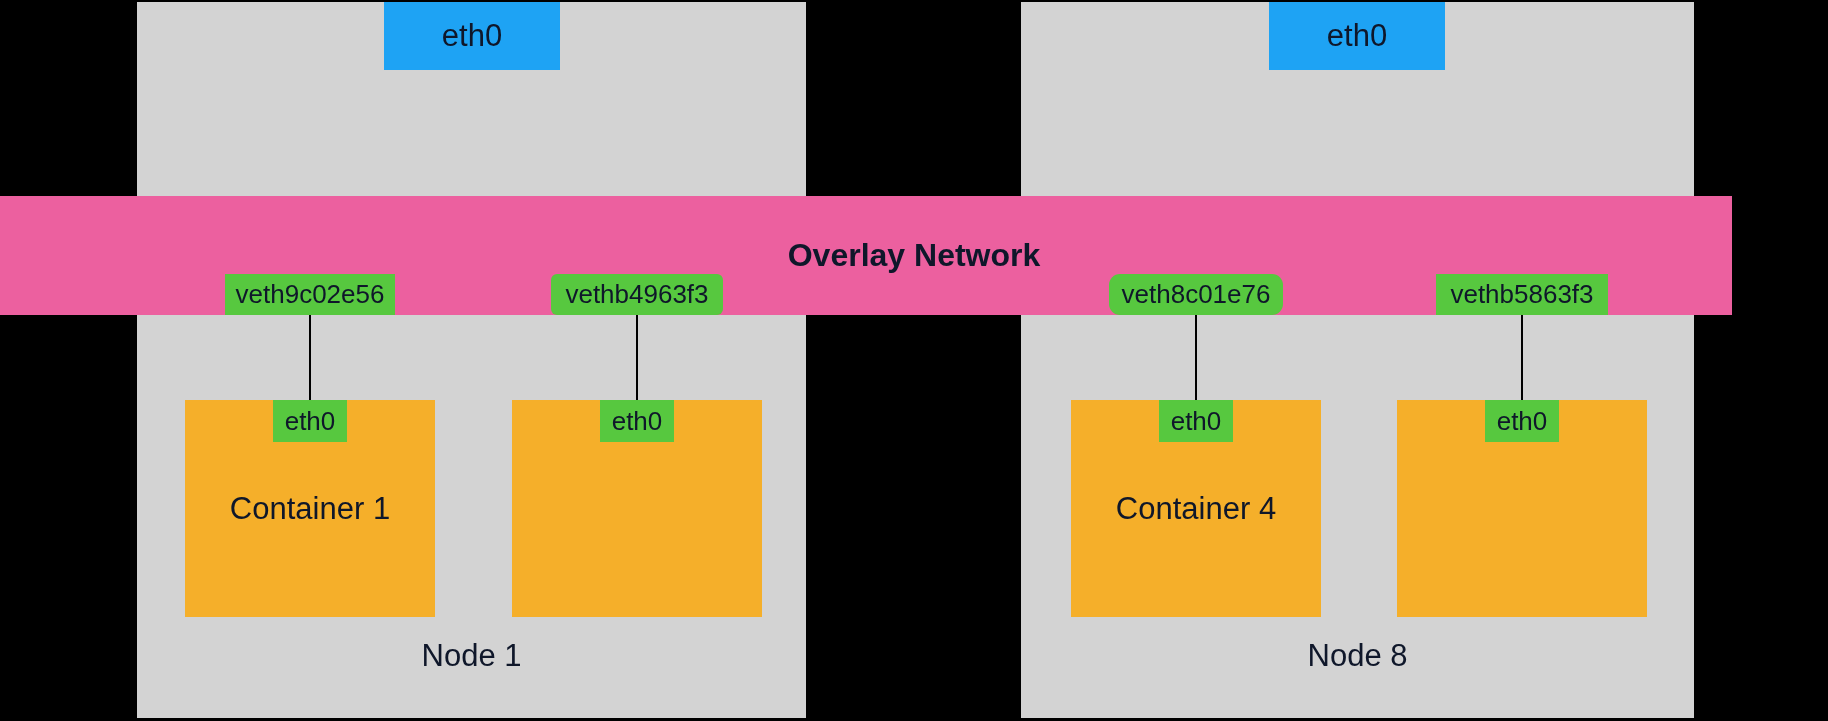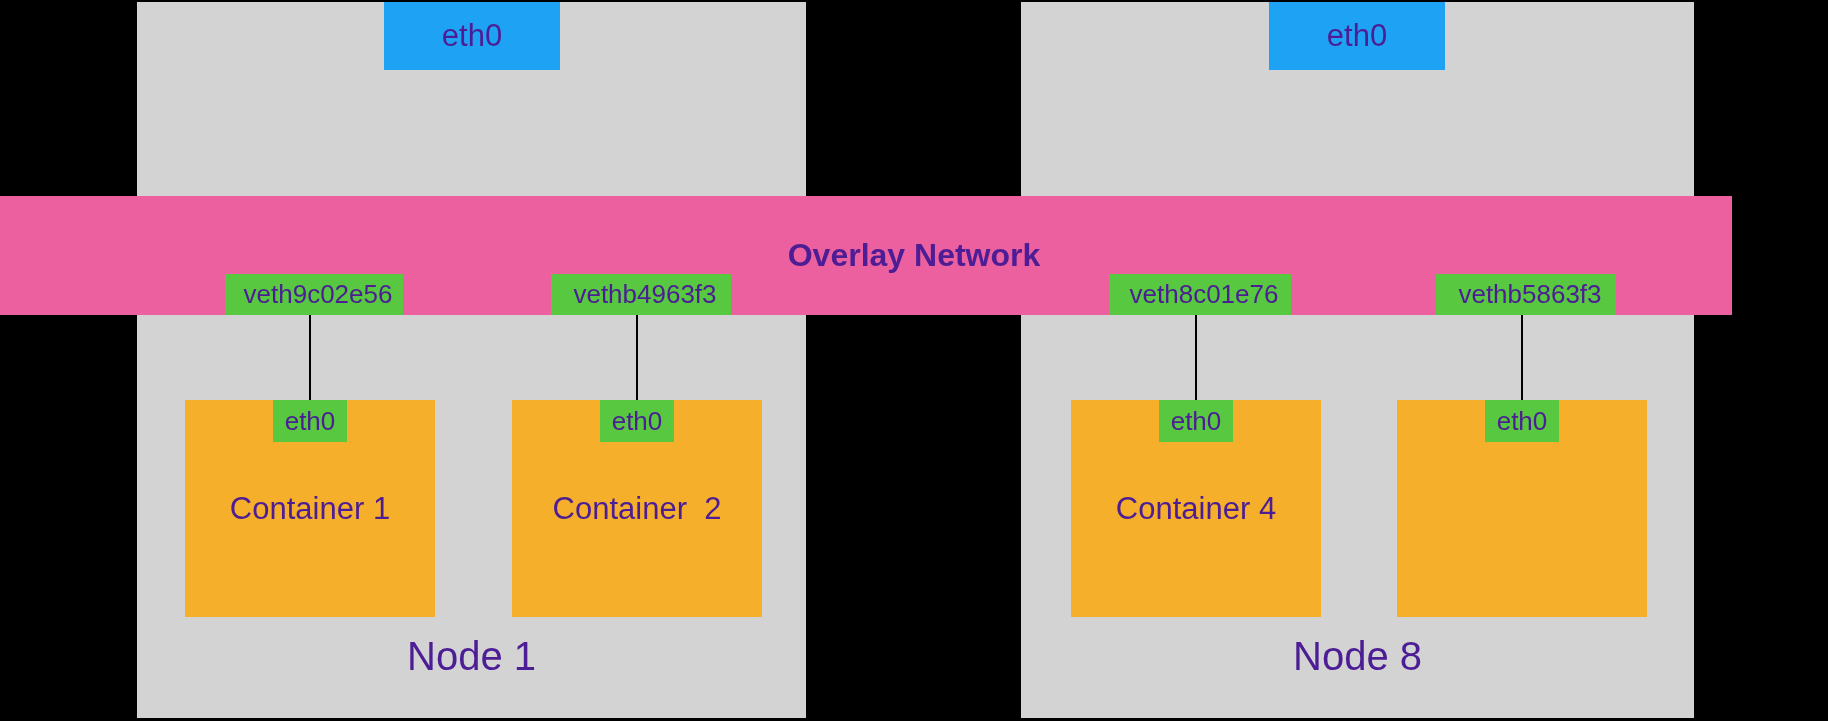--- a/index.html
+++ b/index.html
@@ -1,65 +1,64 @@
 <!DOCTYPE html>
 <html style="--page_bg: #000000; --node_bg: #D3D3D3; --overlay_bg: #EC609F; --host_eth_bg: #1EA3F4; --veth_bg: #57C83F; --container_bg: #F5AF2A; --line_color: #000000; --text_color: #FFFFFF;"><head>
 <meta charset="utf-8">
 <style>
   html, body { margin: 0; padding: 0; background: #000; }
   .page {
     position: relative;
     width: 1732px; height: 721px;
     background: var(--page_bg, #000);
     font-family: "Liberation Sans", sans-serif;
-    color: #4c1d95;
+    color: #0f172a;
     overflow: hidden;
   }
   .node {
     position: absolute;
     top: 2px; height: 716px;
     background: var(--node_bg, #d3d3d3);
   }
   .node-1 { left: 137px; width: 669px; }
   .node-2 { left: 1021px; width: 673px; }
   .host-eth {
     position: absolute; top: 0; height: 68px;
     width: 176px;
     background: var(--host_eth_bg, #1ea3f4);
     display: flex; align-items: center; justify-content: center;
     font-size: 31px;
   }
   .node-1 .host-eth { left: 247px; }
   .node-2 .host-eth { left: 248px; }
   .node-label {
     position: absolute; left: 0; right: 0; top: 636px;
-    text-align: center; font-size: 40px; line-height: 36px;
+    text-align: center; font-size: 31px; line-height: 36px;
   }
   .overlay-band {
     position: absolute; left: 0; top: 196px;
     width: 1828px; height: 119px;
     background: var(--overlay_bg, #ec609f);
   }
   .overlay-title {
     position: absolute; left: 0; right: 0; top: 0; height: 119px;
     display: flex; align-items: center; justify-content: center;
     font-size: 32px;
     font-weight: bold;
   }
   .veth-label {
     position: absolute; top: 274px; height: 41px;
     background: var(--veth_bg, #57c83f);
     display: flex; align-items: center; justify-content: center;
     font-size: 26px;
     white-space: pre;
-    padding-left: 8px;
   }
   .veth-1 { left: 225px;  width: 170px; }
-  .veth-2 { left: 551px;  width: 172px; }
-  .veth-3 { left: 1109px; width: 174px; }
+  .veth-2 { left: 551px;  width: 172px; border-radius: 6px; }
+  .veth-3 { left: 1109px; width: 174px; border-radius: 11px; }
   .veth-4 { left: 1436px; width: 172px; text-align: right; }
   .connector {
     position: absolute; top: 315px; height: 87px; width: 2px;
     background: var(--line_color, #000);
   }
   .line-1 { left: 309px; }
   .line-2 { left: 636px; }
   .line-3 { left: 1195px; }
   .line-4 { left: 1521px; }
   .container-box {
@@ -121,21 +120,20 @@
     <div class="container-eth">
       <span>eth0</span>
     </div>
     <div class="container-name">Container 1</div>
   </div>
 
   <div class="container-box cont-2">
     <div class="container-eth">
       <span>eth0</span>
     </div>
-    <div class="container-name">Container  2</div>
   </div>
 
   <div class="container-box cont-3">
     <div class="container-eth">
       <span>eth0</span>
     </div>
     <div class="container-name">Container 4</div>
   </div>
 
   <div class="container-box cont-4">

